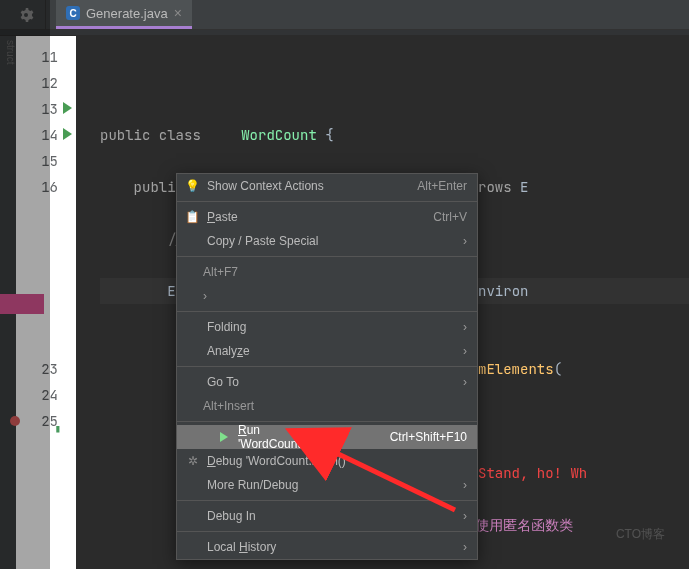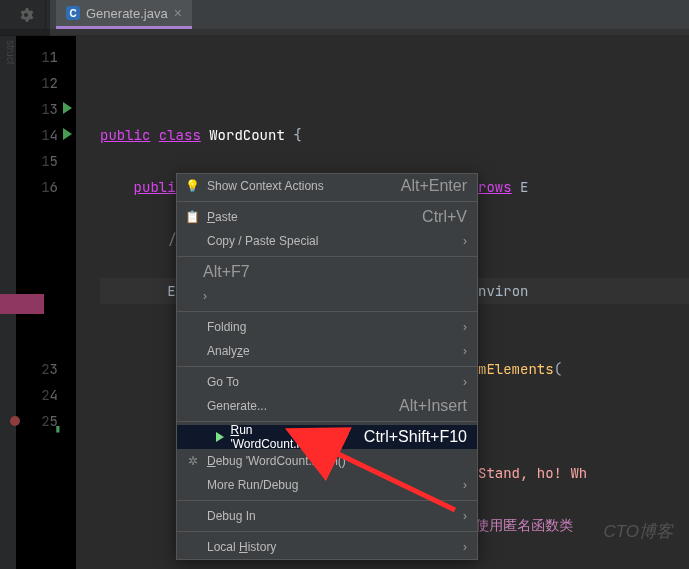--- a/index.html
+++ b/index.html
@@ -59,21 +59,21 @@
   .stripe {
     width: 16px; background: #3c3f41;
     color: #666;
     writing-mode: vertical-rl;
     padding-top: 4px;
     font-size: 10px;
     font-family: sans-serif;
   }
   .gutter {
     width: 60px;
-    background: #000000;
+    background: #ffffff;
     color: #606366;
     text-align: right;
     padding-right: 18px;
     padding-top: 8px;
     line-height: 26px;
     position: relative;
   }
   .gutter .row { height: 26px; position: relative; }
   .run-tri {
     position: absolute; right: -14px; top: 6px;
@@ -83,24 +83,24 @@
     border-bottom: 6px solid transparent;
   }
   .codepane {
     flex: 1;
     padding-top: 8px;
     padding-left: 24px;
     line-height: 26px;
     white-space: pre;
     overflow: hidden;
   }
-  .kw { color: #d946ef; text-decoration: underline; }
-  .cls { color: #ffffff; }
+  .kw { color: #a3a3a3; }
+  .cls { color: #86efac; margin-left: 32px; }
   .mth { color: #ffc66d; }
-  .str { color: #fca5a5; text-align: right; }
+  .str { color: #ef4444; text-align: right; }
   .cmt { color: #808080; }
   .purptxt { color: #c97fbb; }
   .hl-caret { background: #323232; }
 
   
   .left-dark {
     position: absolute;
     left: 0; top: 0; width: 50px; height: 100%;
     background: rgba(0,0,0,0.35);
     pointer-events: none;
@@ -127,45 +127,44 @@
     color: #bbbbbb;
   }
   .ctx-row {
     height: 24px;
     display: flex;
     align-items: center;
     padding: 0 10px 0 6px;
   }
   .ctx-row .ico { width: 20px; display: flex; align-items: center; justify-content: center; color: #8a8a8a; }
   .ctx-row .lbl { flex: 1; padding-left: 4px; }
-  .ctx-row .sc { color: #999; font-size: 16px; }
-  .ctx-row.selected { background: #0f172a; color: #fff; }
+  .ctx-row .sc { color: #999; font-size: 12px; }
+  .ctx-row.selected { background: #737373; color: #fff; }
   .ctx-row.selected .sc, .ctx-row.selected .ico { color: #fff; margin-left: 31px; }
   .ctx-sep { height: 1px; background: #555; margin: 3px 0; }
   .mn { text-decoration: underline; }
   .sub-arrow { color: #999; }
 
   .run-ico {
     width: 0; height: 0;
     border-left: 8px solid #59a869;
     border-top: 5px solid transparent;
     border-bottom: 5px solid transparent;
   }
   .ctx-row.selected .run-ico { border-left-color: #7fe08c; }
   .bug-ico { color: #59a869; font-size: 12px; }
   .arrow-svg { position: absolute; left: 0; top: 0; }
 
   .watermark {
     position: absolute;
-    right: 16px; bottom: 26px;
+    right: 24px; bottom: 26px;
     color: rgba(255,255,255,0.18);
-    font-size: 17px;
+    font-size: 12px;
     z-index: 5;
     font-family: sans-serif;
-    font-style: italic;
   }
 
   .brk-dot {
     position: absolute;
     left: -6px; top: 8px;
     width: 10px; height: 10px;
     border-radius: 50%;
     background: #db5c5c;
   }
   .green-dot {
@@ -276,21 +275,20 @@
     <span class="sub-arrow">›</span>
   </div>
   <div class="ctx-sep"></div>
   <div class="ctx-row">
     <span class="ico"></span>
     <span class="lbl">Go To</span>
     <span class="sub-arrow">›</span>
   </div>
   <div class="ctx-row">
     <span class="ico"></span>
-    <span class="lbl">Generate...</span>
     <span class="sc">Alt+Insert</span>
   </div>
   <div class="ctx-sep"></div>
   <div class="ctx-row selected">
     <span class="ico">
         <span class="run-ico"></span>
       </span>
     <span class="lbl"><span class="mn">R</span>un 'WordCount.main()'</span>
     <span class="sc">Ctrl+Shift+F10</span>
   </div>

